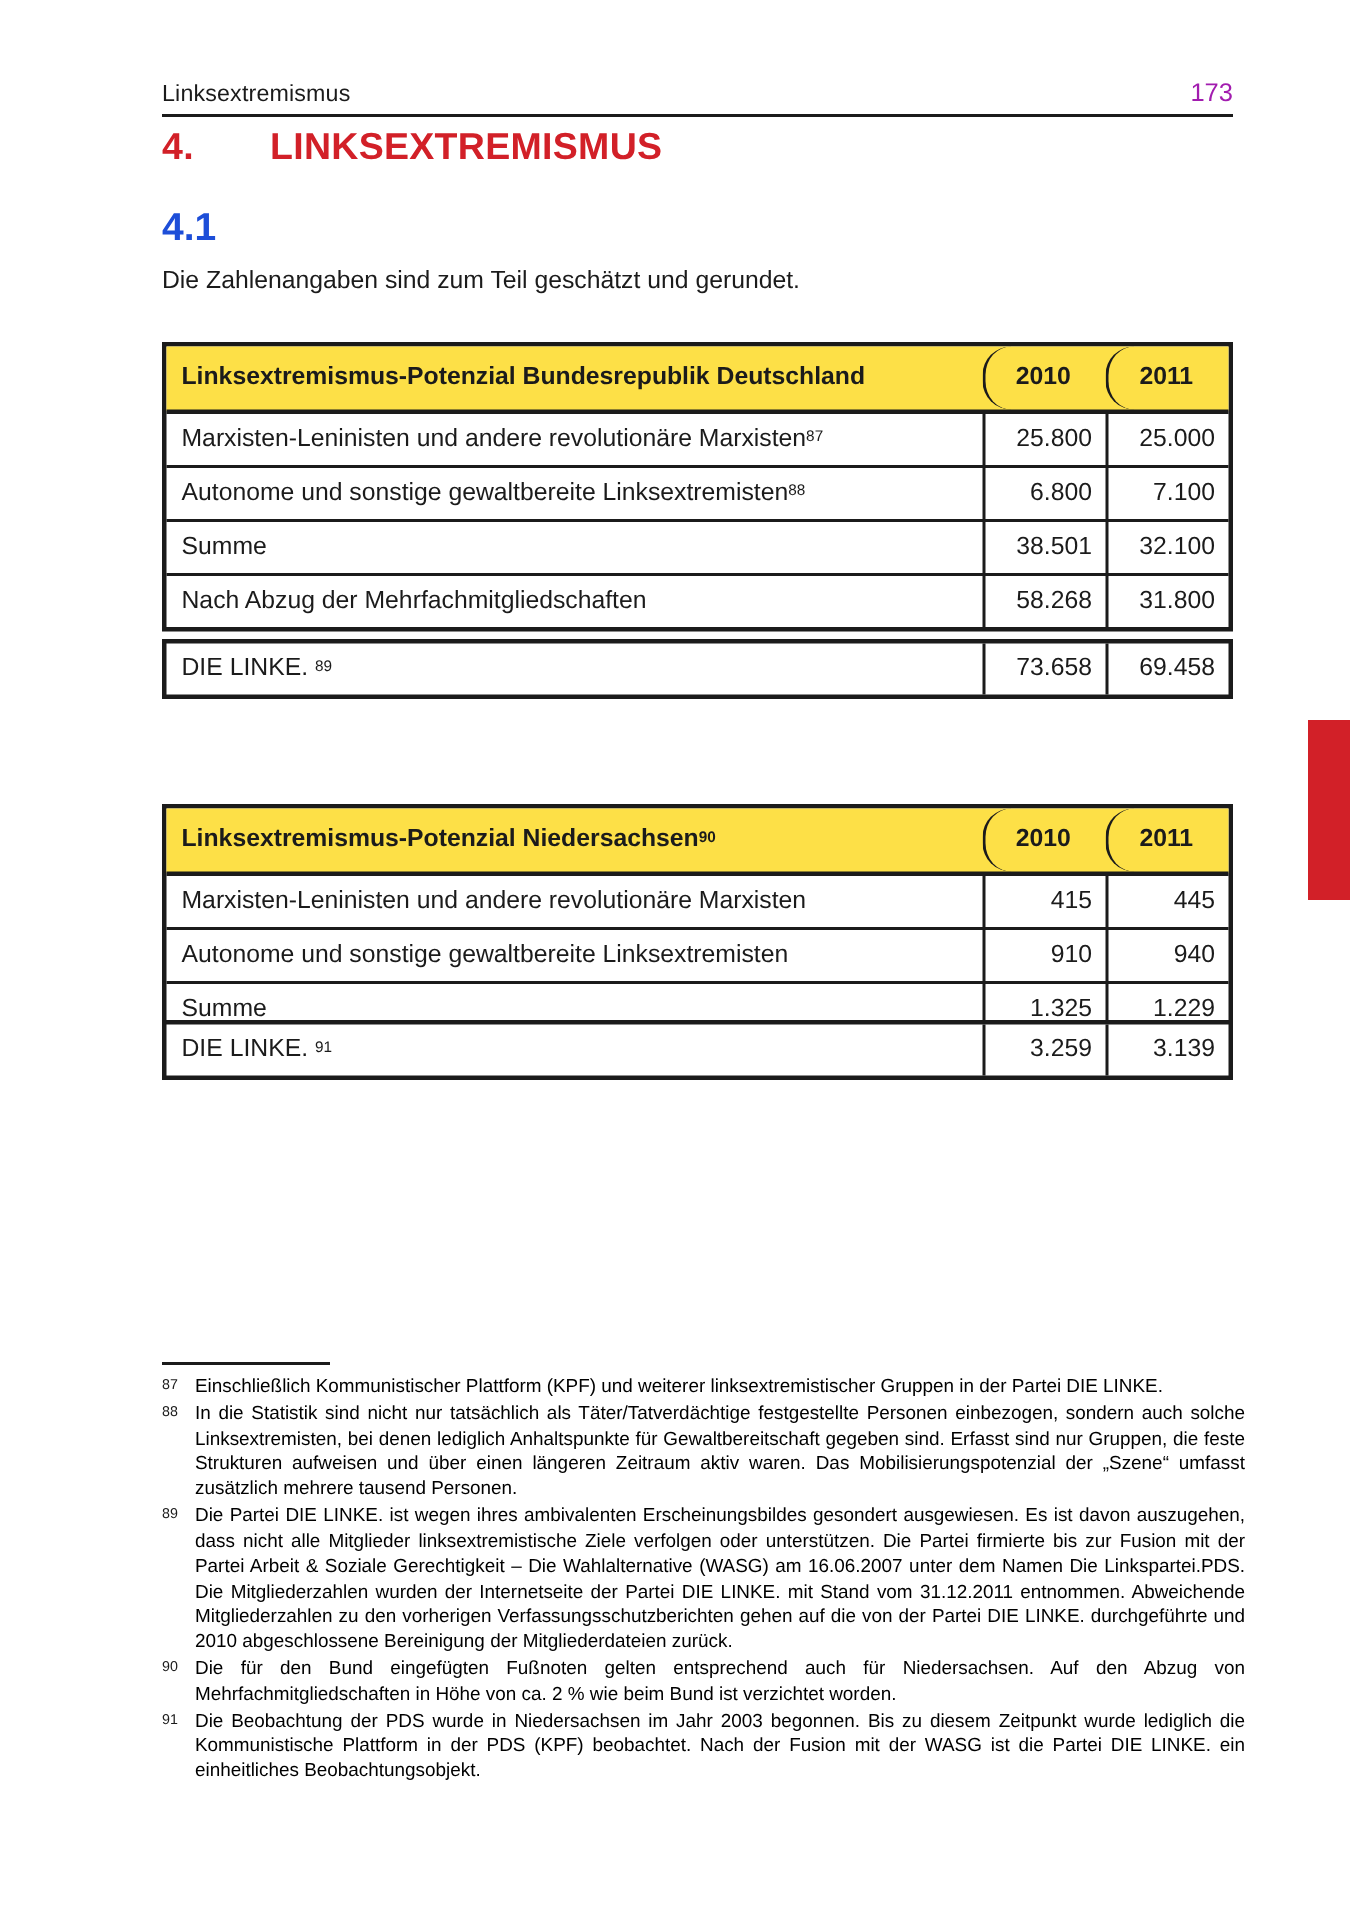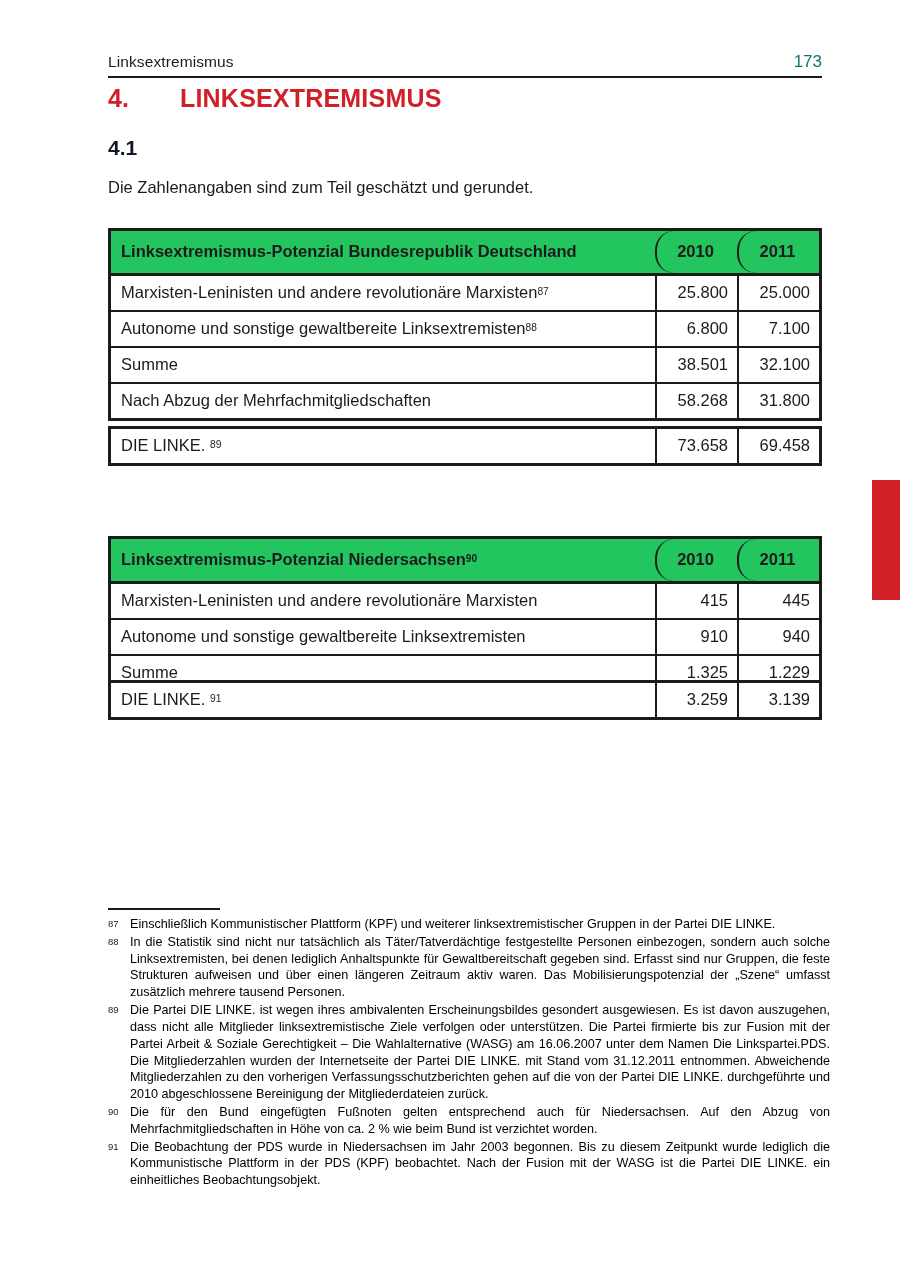--- a/index.html
+++ b/index.html
@@ -31,21 +31,21 @@
     align-items: baseline;
     justify-content: space-between;
   }
   .runhead-left {
     font-size: 15.5px;
     letter-spacing: 0.1px;
     color: #1b1b1b;
   }
   .runhead-right {
     font-size: 17px;
-    color: #0f766e;
+    color: #a21caf;
   }
   .runhead-rule {
     position: absolute;
     left: 108px;
     top: 76px;
     width: 714px;
     height: 2px;
     background: #1b1b1b;
   }
 
@@ -61,22 +61,22 @@
     letter-spacing: 0.2px;
     display: flex;
   }
   .h1 .num { width: 72px; flex: 0 0 72px; }
 
   .h2 {
     position: absolute;
     left: 108px;
     top: 136px;
     width: 714px;
-    color: #0f172a;
-    font-size: 21px;
+    color: #1d4ed8;
+    font-size: 26px;
     font-weight: bold;
     display: flex;
   }
   .h2 .num { width: 72px; flex: 0 0 72px; }
 
   .intro {
     position: absolute;
     left: 108px;
     top: 178px;
     width: 714px;
@@ -92,21 +92,21 @@
     box-sizing: border-box;
     background: #ffffff;
   }
   .trow {
     display: flex;
     box-sizing: border-box;
     border-top: 2px solid #1b1b1b;
   }
   .trow:first-child { border-top: none; }
   .trow.head {
-    background: #22c55e;
+    background: #fde047;
     border-bottom: 1px solid #1b1b1b;
   }
   .tcell-label {
     flex: 1 1 auto;
     padding: 6px 8px 7px 10px;
     font-size: 16.5px;
     line-height: 1.15;
     display: flex;
     align-items: center;
     box-sizing: border-box;

